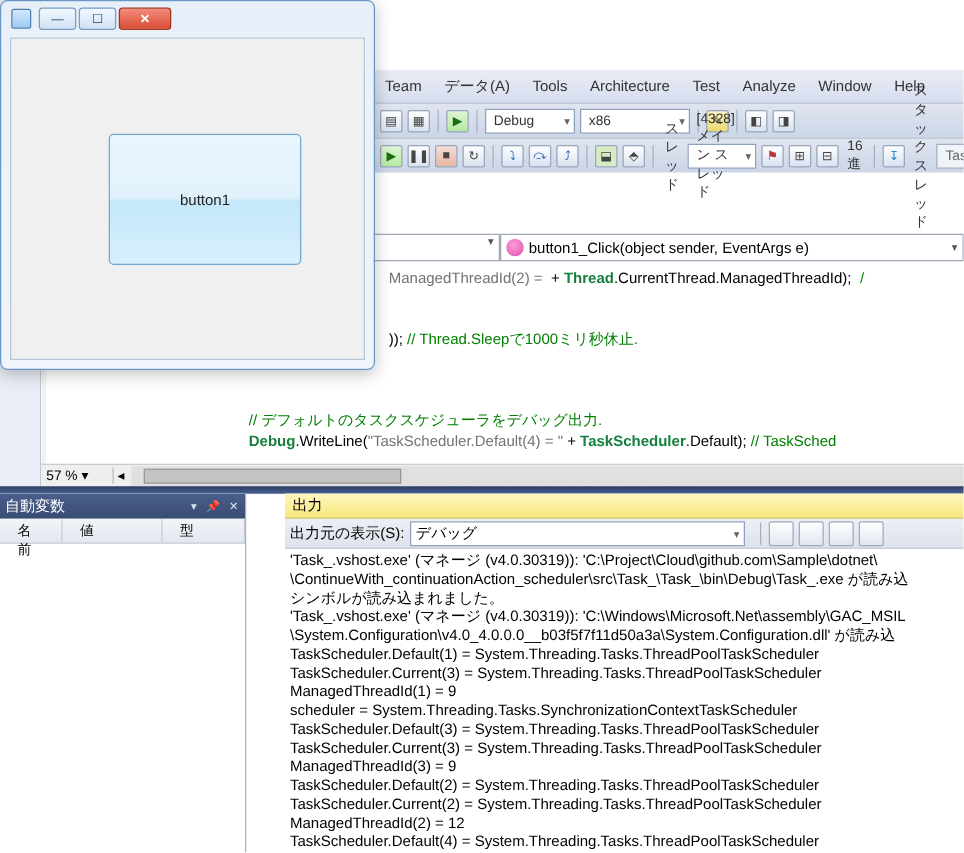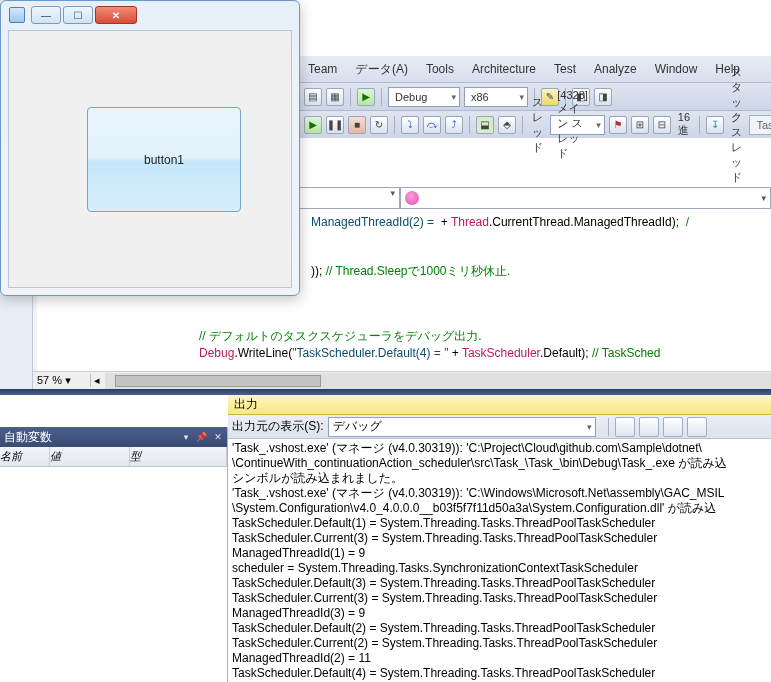--- a/index.html
+++ b/index.html
@@ -54,39 +54,39 @@
 .dd-left { flex: 1; height: 22px; border: 1px solid #a0a8b8; background: #fff; }
 .dd-right { flex: 1; height: 22px; border: 1px solid #a0a8b8; background: #fff; display: flex; align-items: center; padding-left: 4px; font-size: 12px; }
 .dd-right .ico { width: 14px; height: 14px; background: radial-gradient(circle at 6px 5px,#ff9ed6,#d94fb0); border-radius: 50%; margin-right: 4px; }
 .dd-arrow { font-size: 9px; color: #555; padding: 0 4px; }
 
 .code-area { position: absolute; left: 33px; top: 210px; right: 0; bottom: 293px;
              font-family: Consolas,"Courier New",monospace; font-size: 12px; line-height: 16px; padding: 4px 0 0 6px;
              white-space: pre; overflow: hidden; color: #000; background: #fff; border-left: 4px solid #f3f3f3; }
 .left-gutter { position: absolute; left: 33px; top: 210px; width: 16px; bottom: 293px; background: #f0f0f0; border-right: 1px solid #d0d0d0; }
 .c-green { color: #008000; }
-.c-red { color: #0c4a6e; }
-.c-teal { color: #be185d; }
+.c-red { color: #737373; }
+.c-teal { color: #15803d; font-weight: bold; }
 .c-black { color: #000; }
 
 .zoom-bar { position: absolute; left: 33px; right: 0; top: 371px; height: 18px; background: #efefef; border-top: 1px solid #ccc; display: flex; align-items: center; font-size: 11px; }
 .zoom-combo { width: 58px; border-right: 1px solid #bbb; padding-left: 4px; }
 .zoom-bar .scroll { flex: 1; height: 16px; background: #e0e0e0; margin-left: 2px; position: relative; }
 .zoom-bar .thumb { position: absolute; left: 10px; top: 2px; width: 206px; height: 12px; background: #c4c4c4; border: 1px solid #999; }
 
 .split-bar { position: absolute; left: 0; right: 0; top: 389px; height: 6px;
              background: linear-gradient(#2b3e64,#47608f); }
 
 
-.auto-panel { position: absolute; left: 0; top: 395px; width: 228px; bottom: 0; border-right: 1px solid #aab2c4; background: #fff; margin-top: 32px; }
+.auto-panel { position: absolute; left: 0; top: 395px; width: 197px; bottom: 0; border-right: 1px solid #aab2c4; background: #fff; }
 .auto-title { height: 20px; background: linear-gradient(#4a5f8a,#384b74); color: #fff; font-size: 12px; padding-left: 4px; display: flex; align-items: center; }
 .auto-title .ctrls { margin-left: auto; display: flex; gap: 2px; padding-right: 2px; }
 .auto-title .ctrls span { width: 14px; height: 14px; display: flex; align-items: center; justify-content: center; font-size: 9px; color: #dbe3f0; }
 .auto-headers { height: 20px; background: linear-gradient(#f2f4f8,#e3e7ef); border-bottom: 1px solid #c0c6d2; display: flex; font-size: 11px; }
-.auto-headers > div { border-right: 1px solid #c8ccd6; padding: 2px 0; font-style: italic; }
+.auto-headers > div { border-right: 1px solid #c8ccd6; padding: 2px 14px; }
 
 
 .out-panel { position: absolute; left: 228px; right: 0; top: 395px; bottom: 0; background: #fff; }
 .out-title { height: 20px; background: linear-gradient(#fef6bf,#f7e87d); font-size: 12px; padding-left: 6px; display: flex; align-items: center; font-weight: 400; border-bottom: 1px solid #c8b640; }
 .out-toolbar { height: 24px; background: linear-gradient(#eceff5,#dde2ec); border-bottom: 1px solid #b8c0d0; display: flex; align-items: center; padding: 5px 4px; gap: 4px; }
 .out-toolbar .label { font-size: 12px; }
 .out-toolbar .combo { height: 20px; width: 268px; border: 1px solid #8ea0bd; background: #fff; font-size: 12px; padding: 0 4px; display: flex; align-items: center; position: relative; }
 .out-toolbar .combo::after { content: "▾"; position: absolute; right: 3px; font-size: 9px; color: #666; }
 .out-icon { width: 20px; height: 20px; border: 1px solid #a0acc0; background: linear-gradient(#fff,#e0e6f0); border-radius: 2px; }
 .out-body { font-family: "MS Gothic","Courier New",monospace; font-size: 12px; line-height: 14px; padding: 2px 4px; white-space: pre; overflow: hidden; }
@@ -110,21 +110,21 @@
     <span class="item">Help</span>
   </div>
 
   <div class="toolbar-a">
     <div class="tb-icon">▤</div>
     <div class="tb-icon">▦</div>
     <div class="tb-sep"></div>
     <div class="tb-icon play">▶</div>
     <div class="tb-sep"></div>
     <div class="tb-combo" style="width:72px">Debug</div>
-    <div class="tb-combo" style="width:64px">x86</div>
+    <div class="tb-combo" style="width:88px">x86</div>
     <div class="tb-sep"></div>
     <div class="tb-icon" style="background:linear-gradient(#f9f4c1,#ecd96f)">✎</div>
     <div class="tb-sep"></div>
     <div class="tb-icon">◧</div>
     <div class="tb-icon">◨</div>
   </div>
 
   <div class="toolbar-b">
     <div class="tb-icon play">▶</div>
     <div class="tb-icon">❚❚</div>
@@ -149,20 +149,21 @@
     <span class="tb-text">スタック スレッド</span>
     <div class="tb-box" style="width:56px">Task_.exe</div>
   </div>
 
   <div class="dd-row">
     <div class="dd-left">
         <span class="dd-arrow" style="float:right">▾</span>
       </div>
     <div class="dd-right">
       <span class="ico"></span>
+      <span>button1_Click(object sender, EventArgs e)</span>
       <span class="dd-arrow" style="margin-left:auto">▾</span>
     </div>
   </div>
 
   <div class="left-gutter"></div>
   <div class="code-area"><span class="c-red" style="margin-left:268px">ManagedThreadId(2) = </span><span class="c-black"> + </span><span class="c-teal">Thread</span><span class="c-black">.CurrentThread.ManagedThreadId);  </span><span class="c-green">/</span>
 
 
 <span style="margin-left:268px"></span><span class="c-black">)); </span><span class="c-green">// Thread.Sleepで1000ミリ秒休止.</span>
 
@@ -218,21 +219,21 @@
 <span>\System.Configuration\v4.0_4.0.0.0__b03f5f7f11d50a3a\System.Configuration.dll' が読み込</span>
 <span>TaskScheduler.Default(1) = System.Threading.Tasks.ThreadPoolTaskScheduler</span>
 <span>TaskScheduler.Current(3) = System.Threading.Tasks.ThreadPoolTaskScheduler</span>
 <span>ManagedThreadId(1) = 9</span>
 <span>scheduler = System.Threading.Tasks.SynchronizationContextTaskScheduler</span>
 <span>TaskScheduler.Default(3) = System.Threading.Tasks.ThreadPoolTaskScheduler</span>
 <span>TaskScheduler.Current(3) = System.Threading.Tasks.ThreadPoolTaskScheduler</span>
 <span>ManagedThreadId(3) = 9</span>
 <span>TaskScheduler.Default(2) = System.Threading.Tasks.ThreadPoolTaskScheduler</span>
 <span>TaskScheduler.Current(2) = System.Threading.Tasks.ThreadPoolTaskScheduler</span>
-<span>ManagedThreadId(2) = 11</span>
+<span>ManagedThreadId(2) = 12</span>
 <span>TaskScheduler.Default(4) = System.Threading.Tasks.ThreadPoolTaskScheduler</span>
 <span>TaskScheduler.Current(4) = System.Threading.Tasks.SynchronizationContextTaskScheduler</span>
 </div>
   </div>
 </div>
 
 <div class="popup">
   <div class="popup-titlebar">
     <div class="popup-icon"></div>
     <div class="win-btns">

